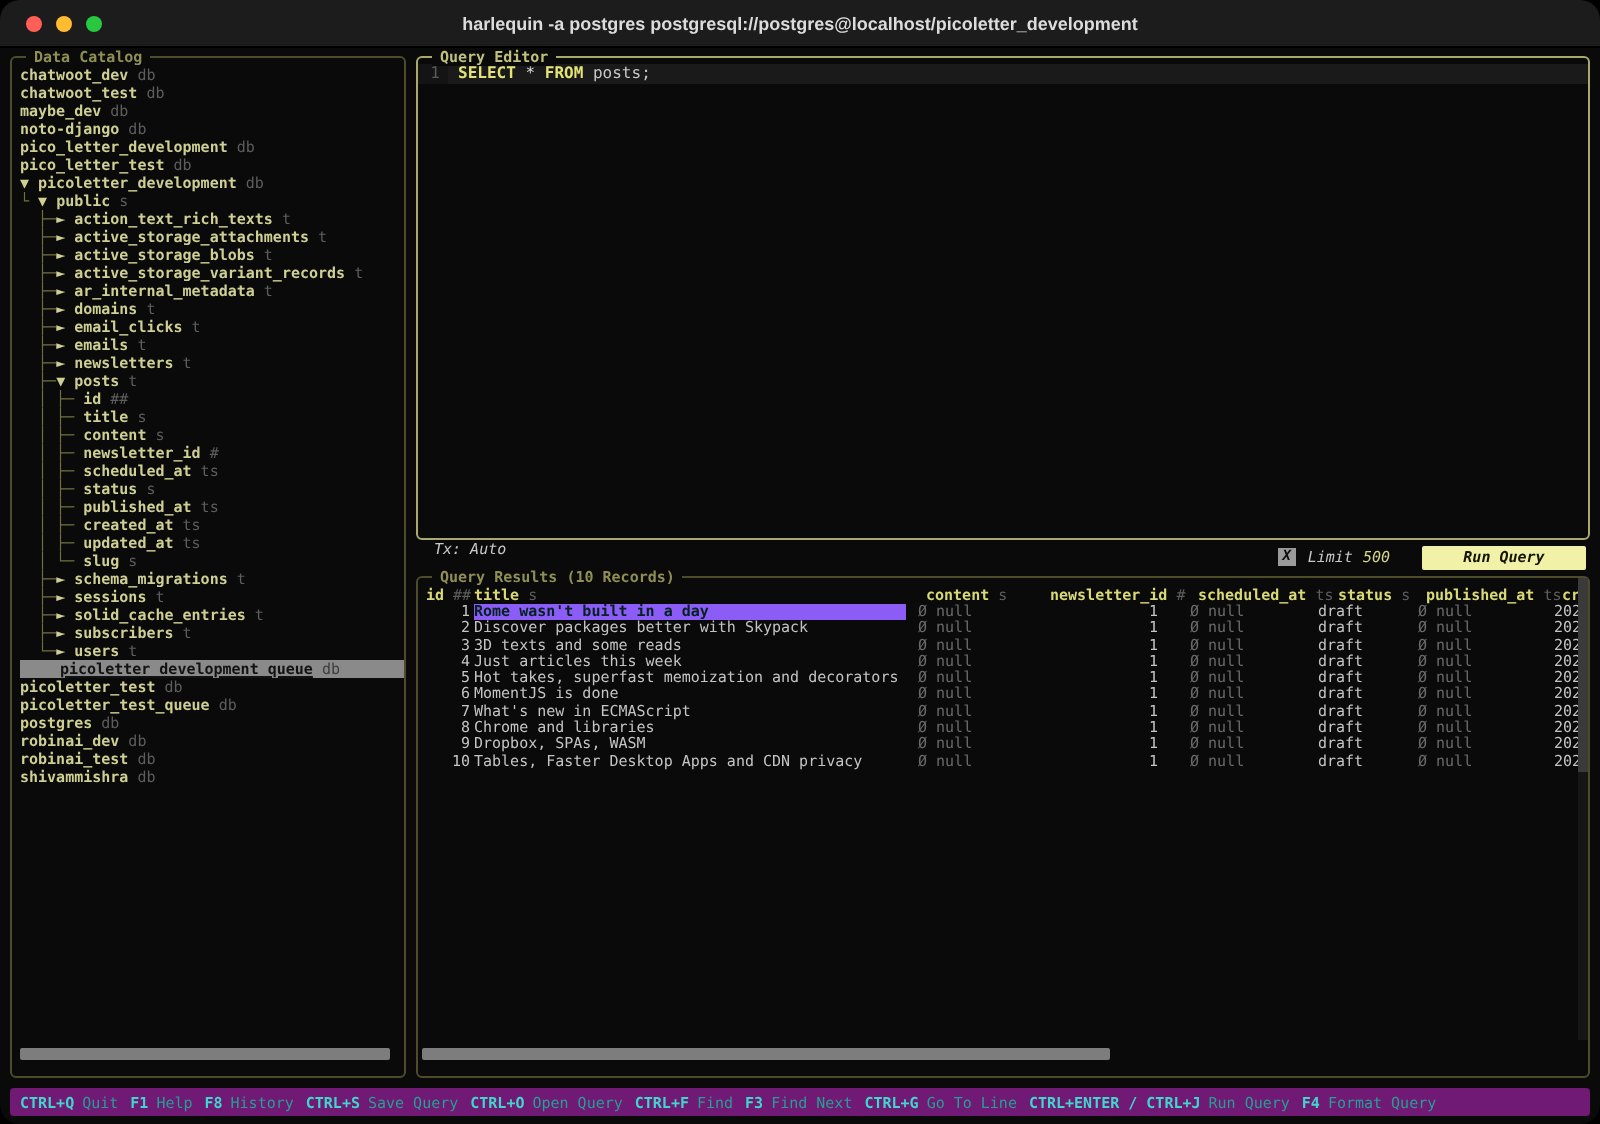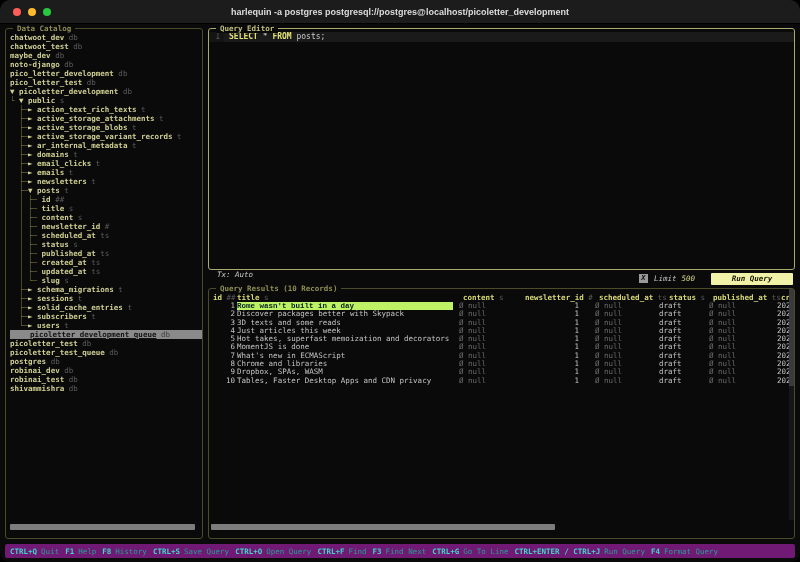--- a/index.html
+++ b/index.html
@@ -65,21 +65,21 @@
   
   .results-body { padding:4px 0 0 4px; font-size:7.5px; height:calc(100% - 4px); overflow:hidden; position:relative; }
   .thead, .trow { display:flex; }
   .thead { height:9px; line-height:9px; }
   .trow { height:8.3px; line-height:8.3px; }
   .hcell { white-space:pre; overflow:hidden; flex:none; font-weight:bold; }
   .hcell .hn { color:#d9d976; }
   .hcell .ht { color:#5d5d5d; font-weight:normal; }
   .tcell { white-space:pre; overflow:hidden; flex:none; color:#c4c4c4; }
   .tcell.nullv { color:#6a6a6a; padding-left:6px; }
-  .tcell.sel-cell { background:#bef264; color:#032220; font-weight:bold;font-family:Liberation Mono, monospace; }
+  .tcell.sel-cell { background:#8b5cf6; color:#032220; font-weight:bold; }
   .vscroll { position:absolute; right:0; top:0; bottom:14px; width:5px; background:#161616; }
   .vscroll .thumb { position:absolute; top:0; left:0; right:0; height:42%; background:#3a3a3a; }
 
   
   .footer { flex:none; height:14px; margin:5px 5px 4px 5px; background:#701a75; border-radius:2px;
             display:flex; align-items:center; gap:6px; padding:0 5px; font-size:7.5px;
             white-space:nowrap; overflow:hidden; }
   .fitem { display:flex; gap:4px; cursor:pointer; }
   .fkey { color:#41d6cb; font-weight:bold; }
   .flabel { color:#279e93; }

